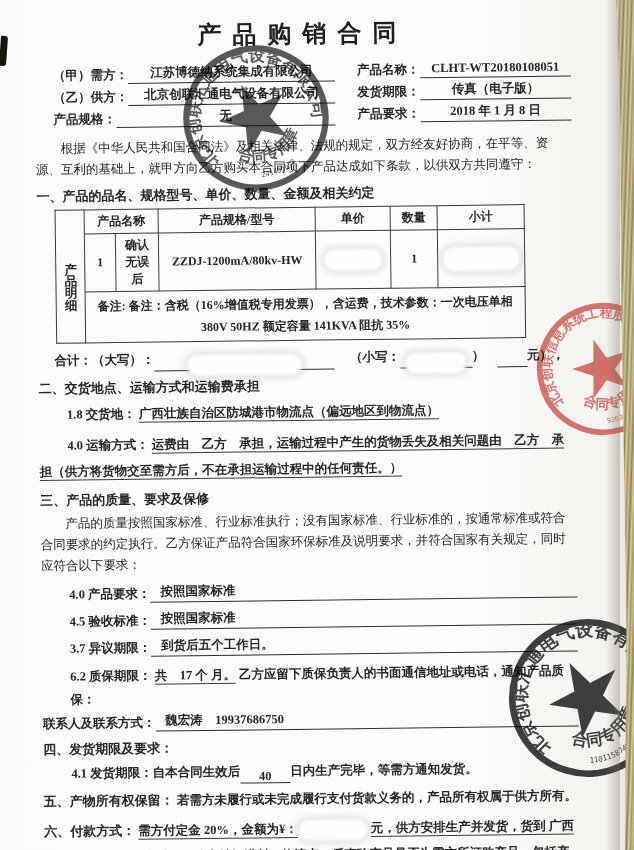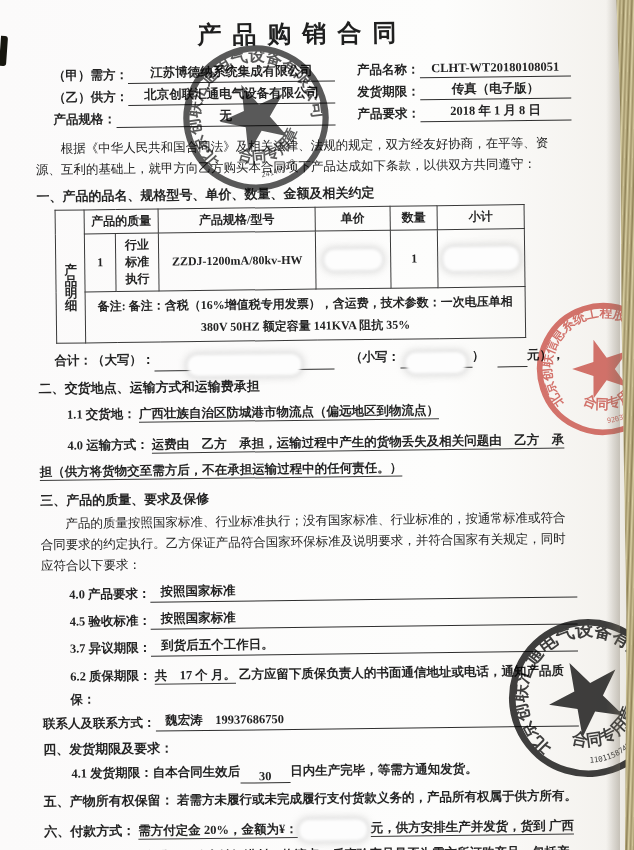--- a/index.html
+++ b/index.html
@@ -121,48 +121,48 @@
   </div>
 
   <p class="intro">根据《中华人民共和国合同法》及相关法律、法规的规定，双方经友好协商，在平等、资源、互利的基础上，就甲方向乙方购买本合同项下产品达成如下条款，以供双方共同遵守：</p>
 
   <div class="sec-title">一、产品的品名、规格型号、单价、数量、金额及相关约定</div>
 
   <table class="ptable">
     <tbody>
         <tr>
       <td class="vlabel" rowspan="3">产品明细</td>
-      <th colspan="2">产品的质量</th>
+      <th colspan="2">产品名称</th>
       <th style="width:148px">产品规格/型号</th>
       <th style="width:66px">单价</th>
       <th style="width:38px">数量</th>
       <th style="width:64px">小计</th>
     </tr>
     <tr>
       <td style="width:22px">1</td>
-      <td>行业标准执行</td>
+      <td>确认无误后</td>
       <td>ZZDJ-1200mA/80kv-HW</td>
       <td><span class="redact rw52"></span></td>
       <td>1</td>
       <td><span class="redact rw70"></span></td>
     </tr>
     <tr>
       <td class="remark" colspan="6">备注: 备注：含税（16%增值税专用发票），含运费，技术参数：一次电压单相 380V 50HZ 额定容量 141KVA 阻抗 35%</td>
     </tr>
   </tbody>
     </table>
 
   <div class="line indent2">
     <span>合计：（大写）：</span><span class="uline w170"><span class="redact rw110"></span></span>　
     <span>（小写：</span><span class="uline w70"><span class="redact rw55"></span></span><span>）</span>　<span class="uline w30"></span><span>元），</span>
   </div>
 
   <div class="sec-title">二、交货地点、运输方式和运输费承担</div>
   <div class="line indent1">
-    <span class="btitle">1.1 交货地：</span>
+    <span class="btitle">1.8 交货地：</span>
     <span class="ul-text">广西壮族自治区防城港市物流点（偏远地区到物流点）</span>
   </div>
   <div class="para" style="text-indent:28px;margin-top:2px;">
     <span class="btitle">4.0 运输方式：</span>
     <span class="ul-text">运费由　乙方　承担，运输过程中产生的货物丢失及相关问题由　乙方　承担（供方将货物交至需方后，不在承担运输过程中的任何责任。）</span>
   </div>
 
   <div class="sec-title">三、产品的质量、要求及保修</div>
   <p class="intro" style="margin-top:2px;">产品的质量按照国家标准、行业标准执行；没有国家标准、行业标准的，按通常标准或符合合同要求的约定执行。乙方保证产品符合国家环保标准及说明要求，并符合国家有关规定，同时应符合以下要求：</p>
 
@@ -183,21 +183,21 @@
     <span class="ul-text">共　17 个 月。</span>
     <span>乙方应留下质保负责人的书面通信地址或电话，通知产品质保：</span>
   </div>
   <div class="flexline" style="margin-top:2px;">
     <span class="lab btitle">联系人及联系方式：</span>
     <span class="fill">魏宏涛　19937686750</span>
   </div>
 
   <div class="sec-title">四、发货期限及要求：</div>
   <div class="line indent1" style="margin:3px 0;">
-    <span class="btitle">4.1 发货期限：自本合同生效后</span><span class="uline w50"><span>30</span></span><span>日内生产完毕，等需方通知发货。</span>
+    <span class="btitle">4.1 发货期限：自本合同生效后</span><span class="uline w50"><span>40</span></span><span>日内生产完毕，等需方通知发货。</span>
   </div>
 
   <div class="line" style="margin:4px 0;">
     <span class="btitle" style="font-size:13px;">五、产物所有权保留：</span>
     <span>若需方未履行或未完成履行支付货款义务的，产品所有权属于供方所有。</span>
   </div>
 
   <div class="para">
     <span class="btitle" style="font-size:13px;">六、付款方式：</span>
     <span class="ul-text">需方付定金 20%，金额为¥：</span><span class="redact rw60"></span>

